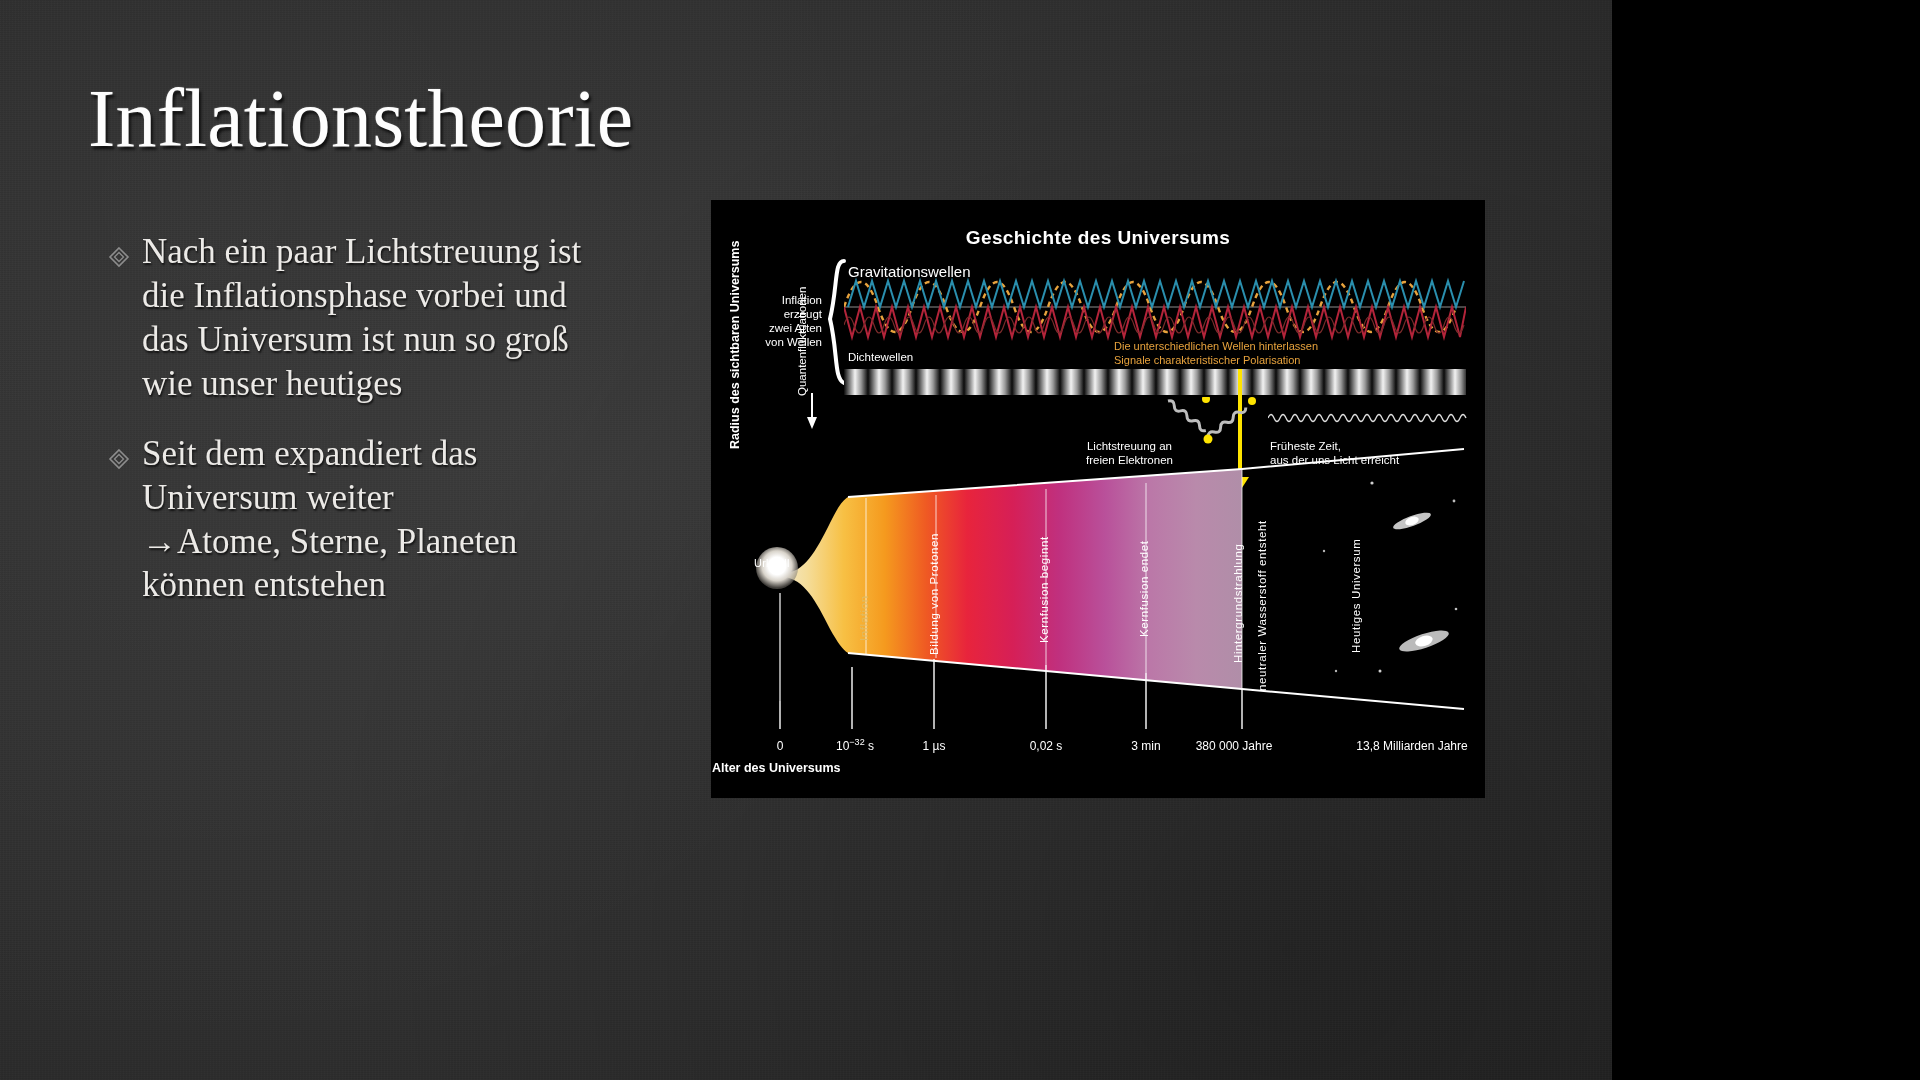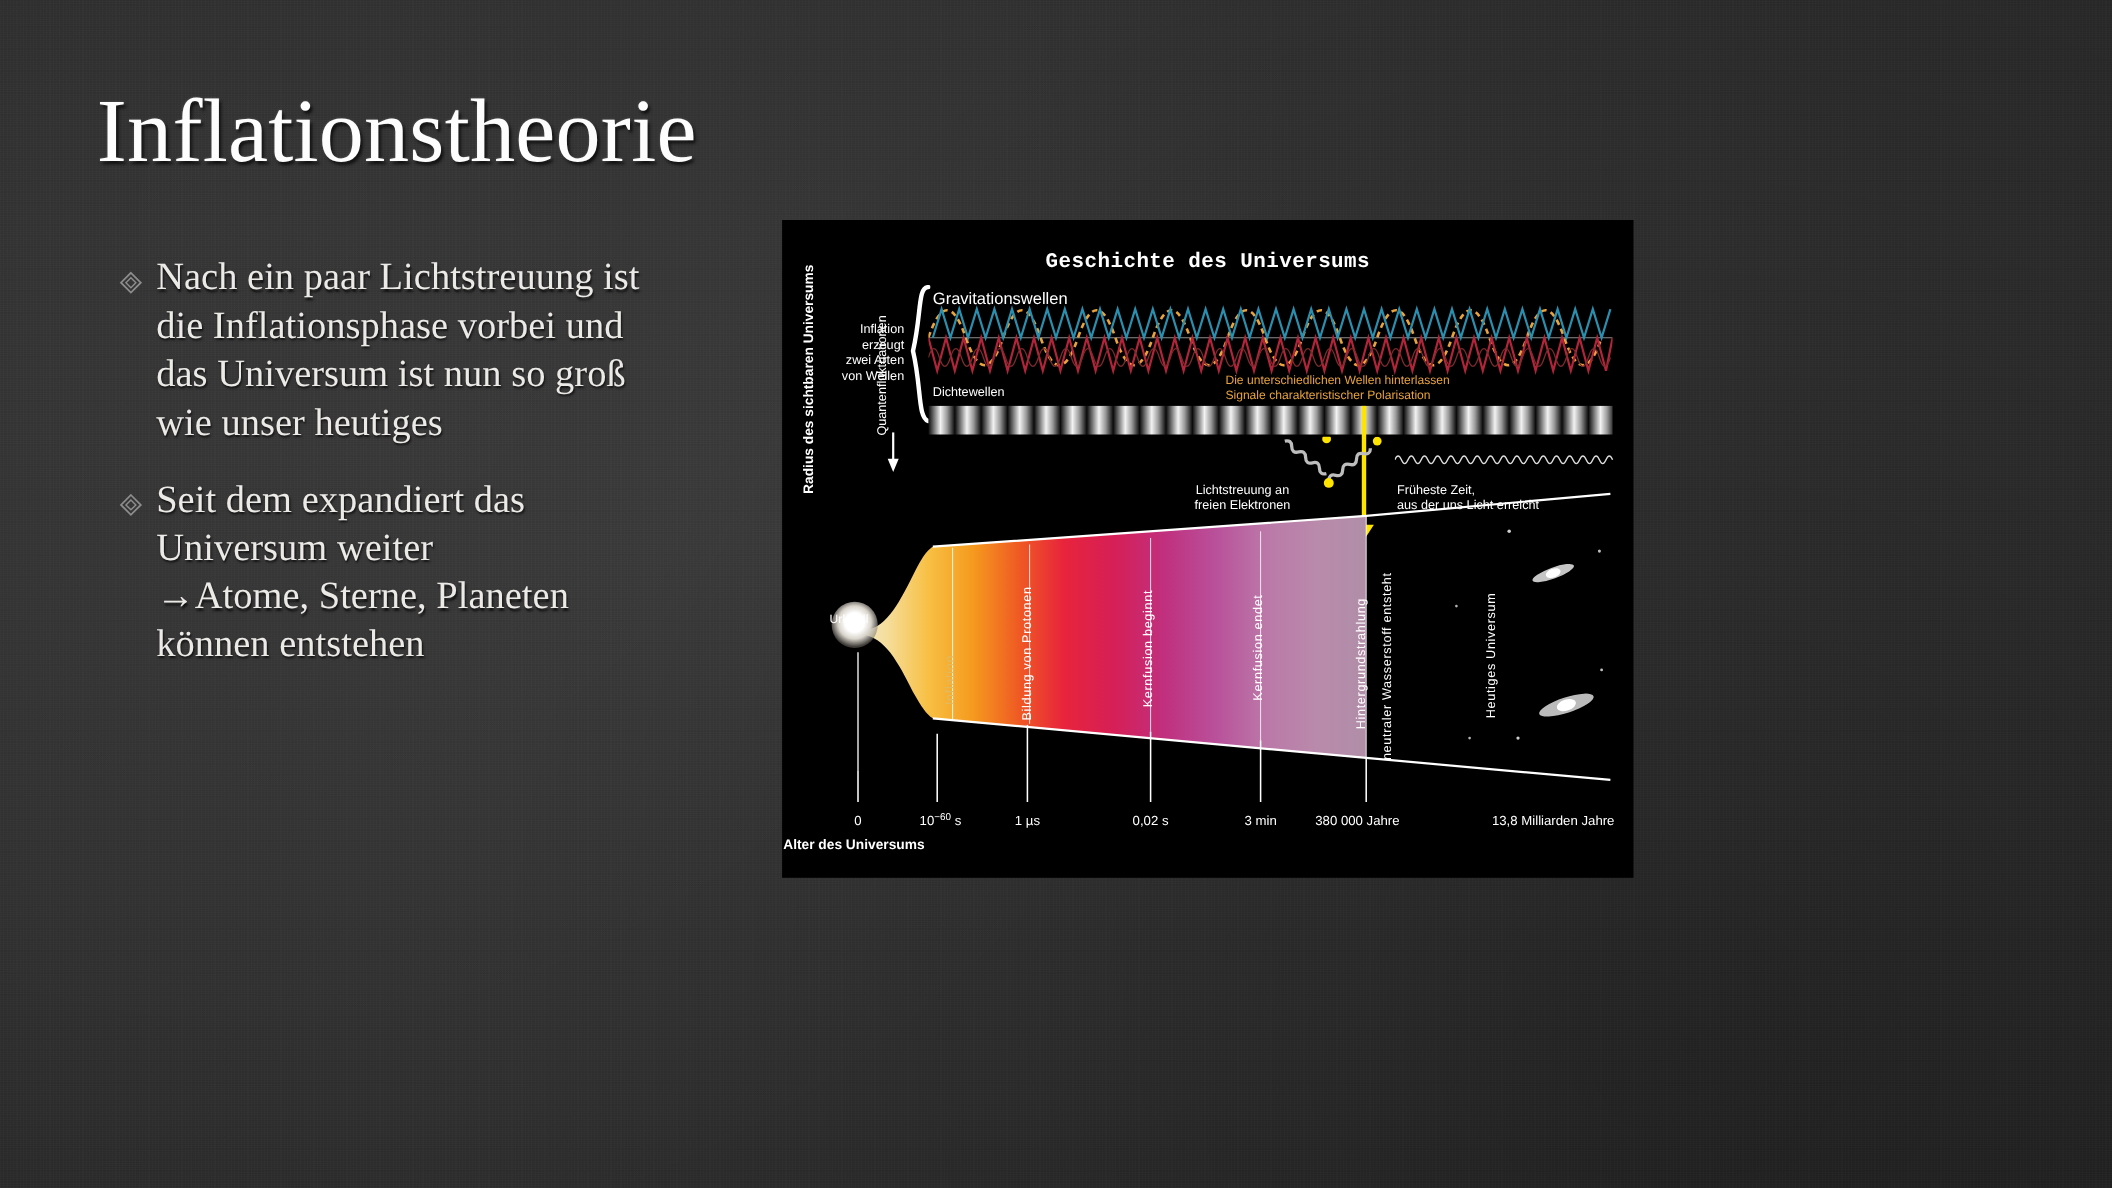--- a/index.html
+++ b/index.html
@@ -2,21 +2,21 @@
 <html><head>
 <meta charset="utf-8">
 <style>
   html, body {
     margin: 0;
     padding: 0;
     background: #000;
   }
   #slide {
     position: relative;
-    width: 1920px;
+    width: 1612px;
     height: 1080px;
     overflow: hidden;
     background:
       radial-gradient(ellipse 140% 120% at 38% 45%, #3a3a3a 0%, #303030 38%, #262626 66%, #1c1c1c 100%);
     font-family: "Liberation Serif", serif;
   }
   
   #slide::before {
     content: "";
     position: absolute;
@@ -90,21 +90,20 @@
   }
   #figure-title {
     position: absolute;
     left: 0; right: 0;
     top: 26px;
     text-align: center;
     color: #ffffff;
     font-size: 19px;
     font-weight: bold;
     letter-spacing: 0.4px;
-    font-family: Liberation Mono, monospace;
   }
 
   
   #inflation-block {
     position: absolute;
     left: 30px;
     top: 92px;
     width: 80px;
     text-align: right;
     color: #fff;
@@ -467,21 +466,21 @@
 
     <div class="era-label" style="left:638px; top:452px; color:#ffffff;">Heutiges Universum</div>
 
     <div id="y-axis-title">Radius des sichtbaren Universums</div>
     <div id="x-axis-title">Alter des Universums</div>
 
     <div class="tick-label" style="left:68px;">
       <span>0</span>
     </div>
     <div class="tick-label" style="left:143px;">
-      <span>10</span><sup>−60</sup><span> s</span>
+      <span>10</span><sup>−32</sup><span> s</span>
     </div>
     <div class="tick-label" style="left:222px;margin-top:45px;">
       <span>1 µs</span>
     </div>
     <div class="tick-label" style="left:334px;">
       <span>0,02 s</span>
     </div>
     <div class="tick-label" style="left:434px;">
       <span>3 min</span>
     </div>

